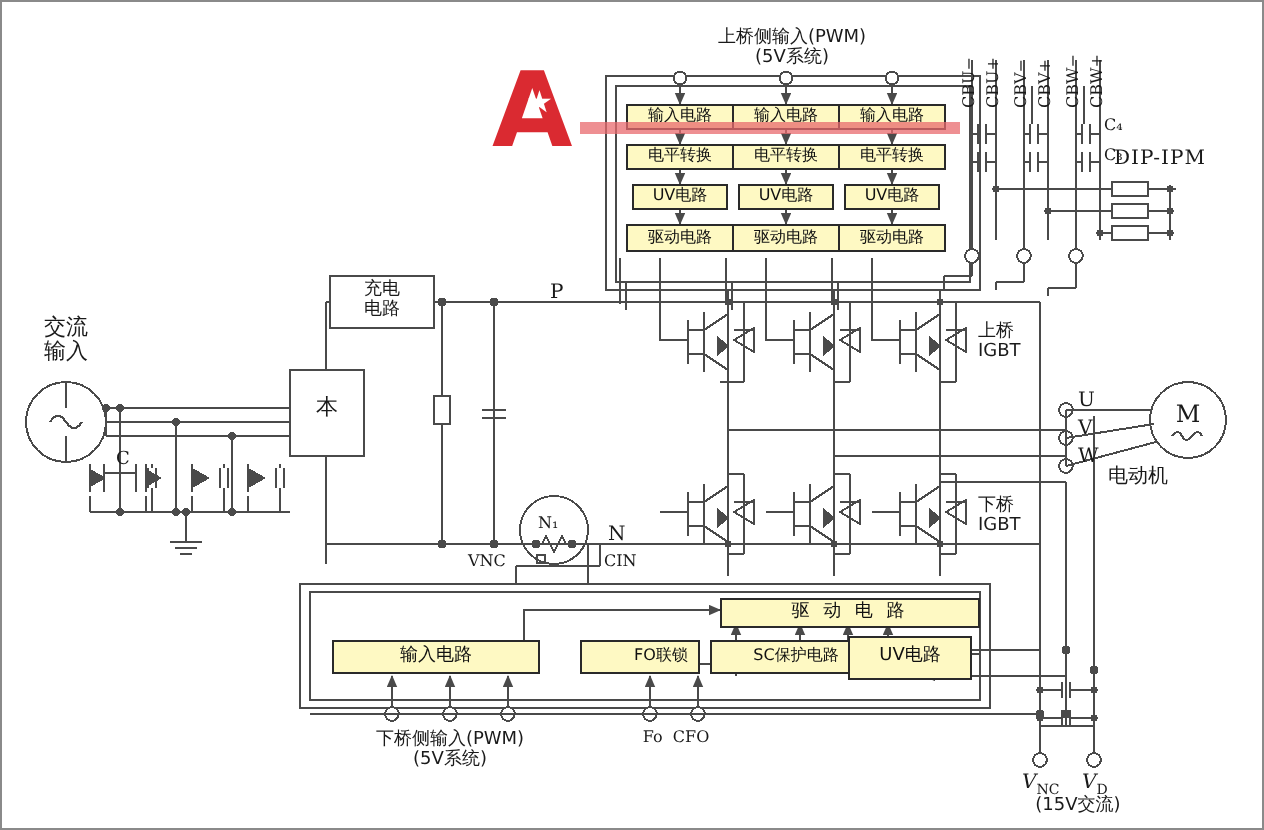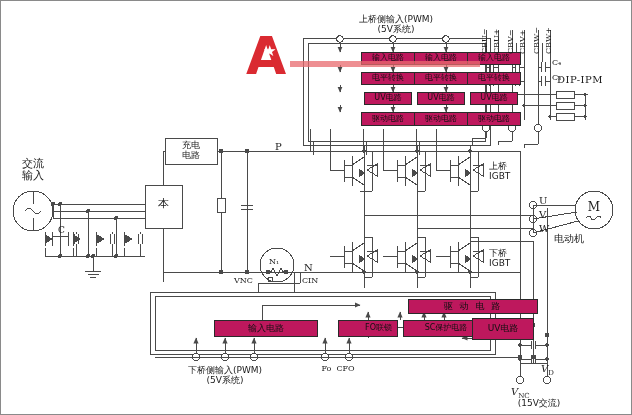--- a/index.html
+++ b/index.html
@@ -5,22 +5,22 @@
   html,body{margin:0;padding:0;background:#fff;}
   body{font-family:"DejaVu Sans","Liberation Sans",sans-serif;}
   #root{position:relative;width:632px;height:415px;background:#fff;overflow:hidden;}
   #frame{position:absolute;left:0;top:0;width:632px;height:415px;box-sizing:border-box;border:1px solid #8a8a8a;}
   svg#sch{position:absolute;left:0;top:0;width:632px;height:415px;}
   .lbl{position:absolute;color:#1a1a1a;line-height:1.12;white-space:pre;}
   .cn{font-family:"DejaVu Sans","Liberation Sans",sans-serif;}
   .serif{font-family:"DejaVu Serif","Liberation Serif",serif;}
   .ctr{text-align:center;}
   .vert{writing-mode:vertical-rl;transform:rotate(180deg);}
-  .boxlbl{position:absolute;box-sizing:border-box;border:1px solid #2a2a2a;background:#be185d;
-          display:flex;align-items:center;justify-content:center;color:#111;line-height:1.05;text-align:center;margin-left:48px;}
+  .boxlbl{position:absolute;box-sizing:border-box;border:1px solid #2a2a2a;background:#fef9c3;
+          display:flex;align-items:center;justify-content:center;color:#111;line-height:1.05;text-align:center;}
   
   #wm{position:absolute;left:246px;top:28px;width:240px;height:66px;pointer-events:none;}
   #wm .a{position:absolute;left:0;top:2px;font-size:52px;font-weight:bold;color:#d71920;
          font-family:"DejaVu Sans","Liberation Sans",sans-serif;line-height:1;letter-spacing:-2px;opacity:.92;}
   #wm .star{position:absolute;left:17px;top:16px;color:#fff;font-size:15px;line-height:1;}
   #wm .cn1{position:absolute;left:44px;top:4px;font-size:27px;font-weight:bold;color:#e03a3f;
            letter-spacing:1px;opacity:.88;}
   #wm .bar{position:absolute;left:44px;top:33px;width:190px;height:6px;background:#e86a6e;opacity:.75;}
   #wm .url{position:absolute;left:0px;top:38px;font-size:23px;font-weight:bold;color:#d71920;
            letter-spacing:0px;opacity:.9;font-family:"DejaVu Sans","Liberation Sans",sans-serif;}
@@ -400,21 +400,21 @@
   <div class="lbl serif" style="left:552px;top:74px;font-size:8px;">C₃</div>
 
   <div class="lbl serif vert" style="left:481px;top:12px;font-size:8px;height:42px;">CBU−</div>
   <div class="lbl serif vert" style="left:493px;top:12px;font-size:8px;height:42px;">CBU+</div>
   <div class="lbl serif vert" style="left:507px;top:12px;font-size:8px;height:42px;">CBV−</div>
   <div class="lbl serif vert" style="left:519px;top:12px;font-size:8px;height:42px;">CBV+</div>
   <div class="lbl serif vert" style="left:533px;top:12px;font-size:8px;height:42px;">CBW−</div>
   <div class="lbl serif vert" style="left:545px;top:12px;font-size:8px;height:42px;">CBW+</div>
 
   <div class="lbl serif" style="left:511px;top:386px;font-size:10px;font-style:italic;"><span>V</span><sub style="font-size:7px;font-style:normal;">NC</sub></div>
-  <div class="lbl serif" style="left:541px;top:363px;font-size:10px;font-style:italic;"><span>V</span><sub style="font-size:7px;font-style:normal;">D</sub></div>
+  <div class="lbl serif" style="left:541px;top:386px;font-size:10px;font-style:italic;"><span>V</span><sub style="font-size:7px;font-style:normal;">D</sub></div>
   <div class="lbl cn ctr" style="left:503px;top:398px;width:72px;font-size:9px;">(15V交流)</div>
 
   <div id="wm">
     <div class="a">A</div>
     <div class="star">★</div>
     <div class="bar"></div>
   </div>
 </div>
 
 </body></html>

